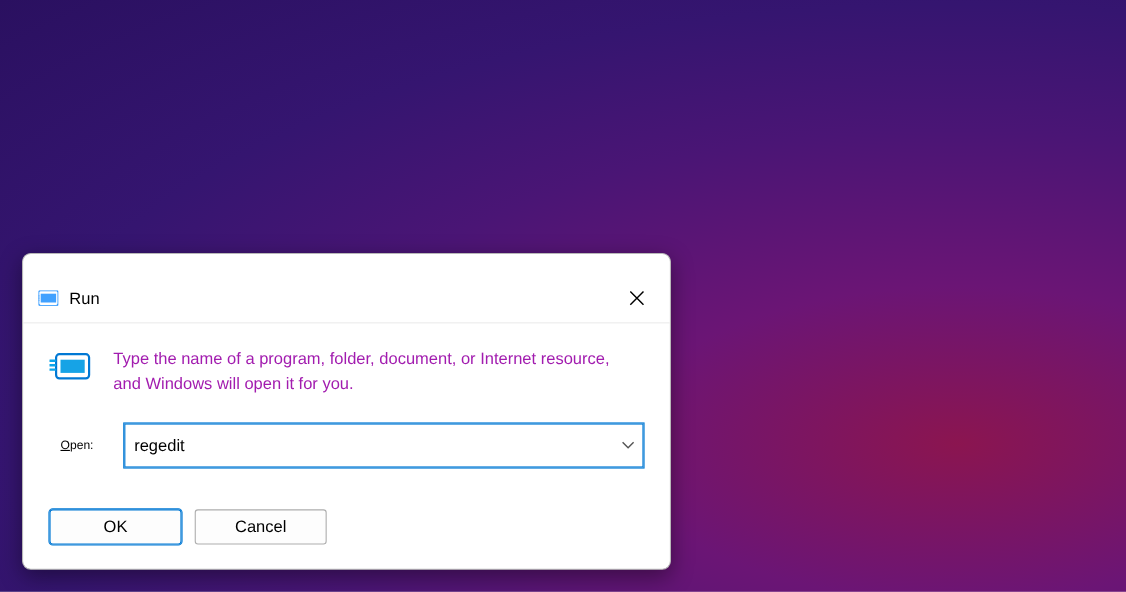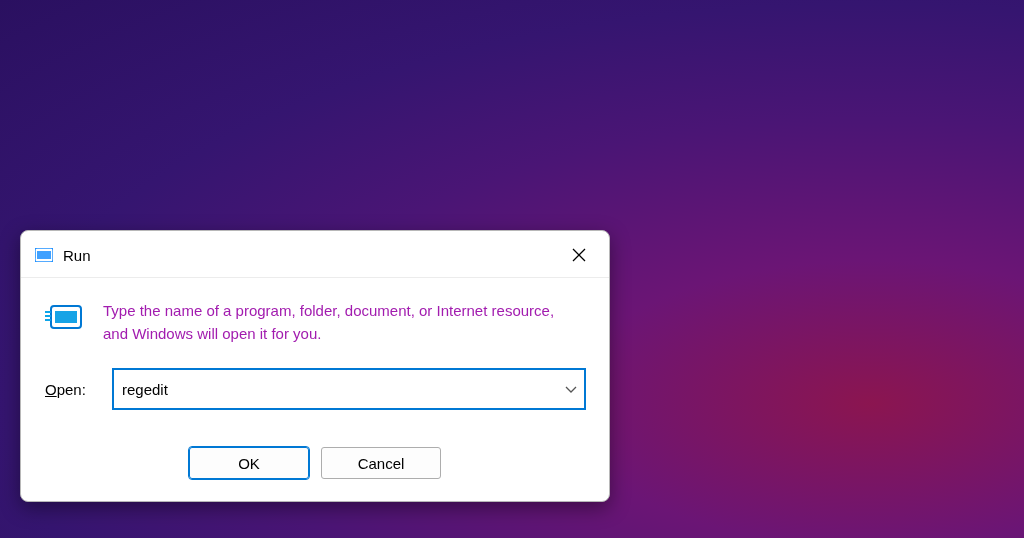--- a/index.html
+++ b/index.html
@@ -22,21 +22,21 @@
       width: 590px;
       background: #ffffff;
       border: 1px solid #b8b8b8;
       border-radius: 8px;
       box-shadow: 0 6px 20px rgba(0,0,0,0.4);
     }
     .titlebar {
       display: flex;
       align-items: center;
       justify-content: space-between;
-      padding: 10px 16px 8px 14px;
+      padding: 26px 16px 8px 14px;
       border-bottom: 1px solid #ececec;
     }
     .titlebar-left {
       display: flex;
       align-items: center;
       gap: 10px;
     }
     .title-icon {
       width: 18px;
       height: 18px;
@@ -78,23 +78,24 @@
       line-height: 1.5;
       padding-right: 10px;
     }
     .input-row {
       display: flex;
       align-items: center;
       gap: 18px;
       margin-bottom: 28px;
     }
     .open-label {
-      font-size: 15px;
+      font-size: 11px;
       color: #000;
       min-width: 50px;
+      text-align: center;
     }
     .open-label .ul {
       text-decoration: underline;
     }
     .combo {
       flex: 1;
       position: relative;
     }
     .combo-input {
       width: 100%;
@@ -109,21 +110,21 @@
     .combo-chevron {
       position: absolute;
       right: 8px;
       top: 50%;
       transform: translateY(-50%);
       pointer-events: none;
       color: #555;
     }
     .button-row {
       display: flex;
-      justify-content: center;
+      justify-content: flex-start;
       gap: 12px;
       padding: 0 24px 22px 24px;
     }
     .btn {
       min-width: 120px;
       height: 32px;
       border: 1px solid #adadad;
       background: #fdfdfd;
       font-size: 15px;
       font-family: inherit;

